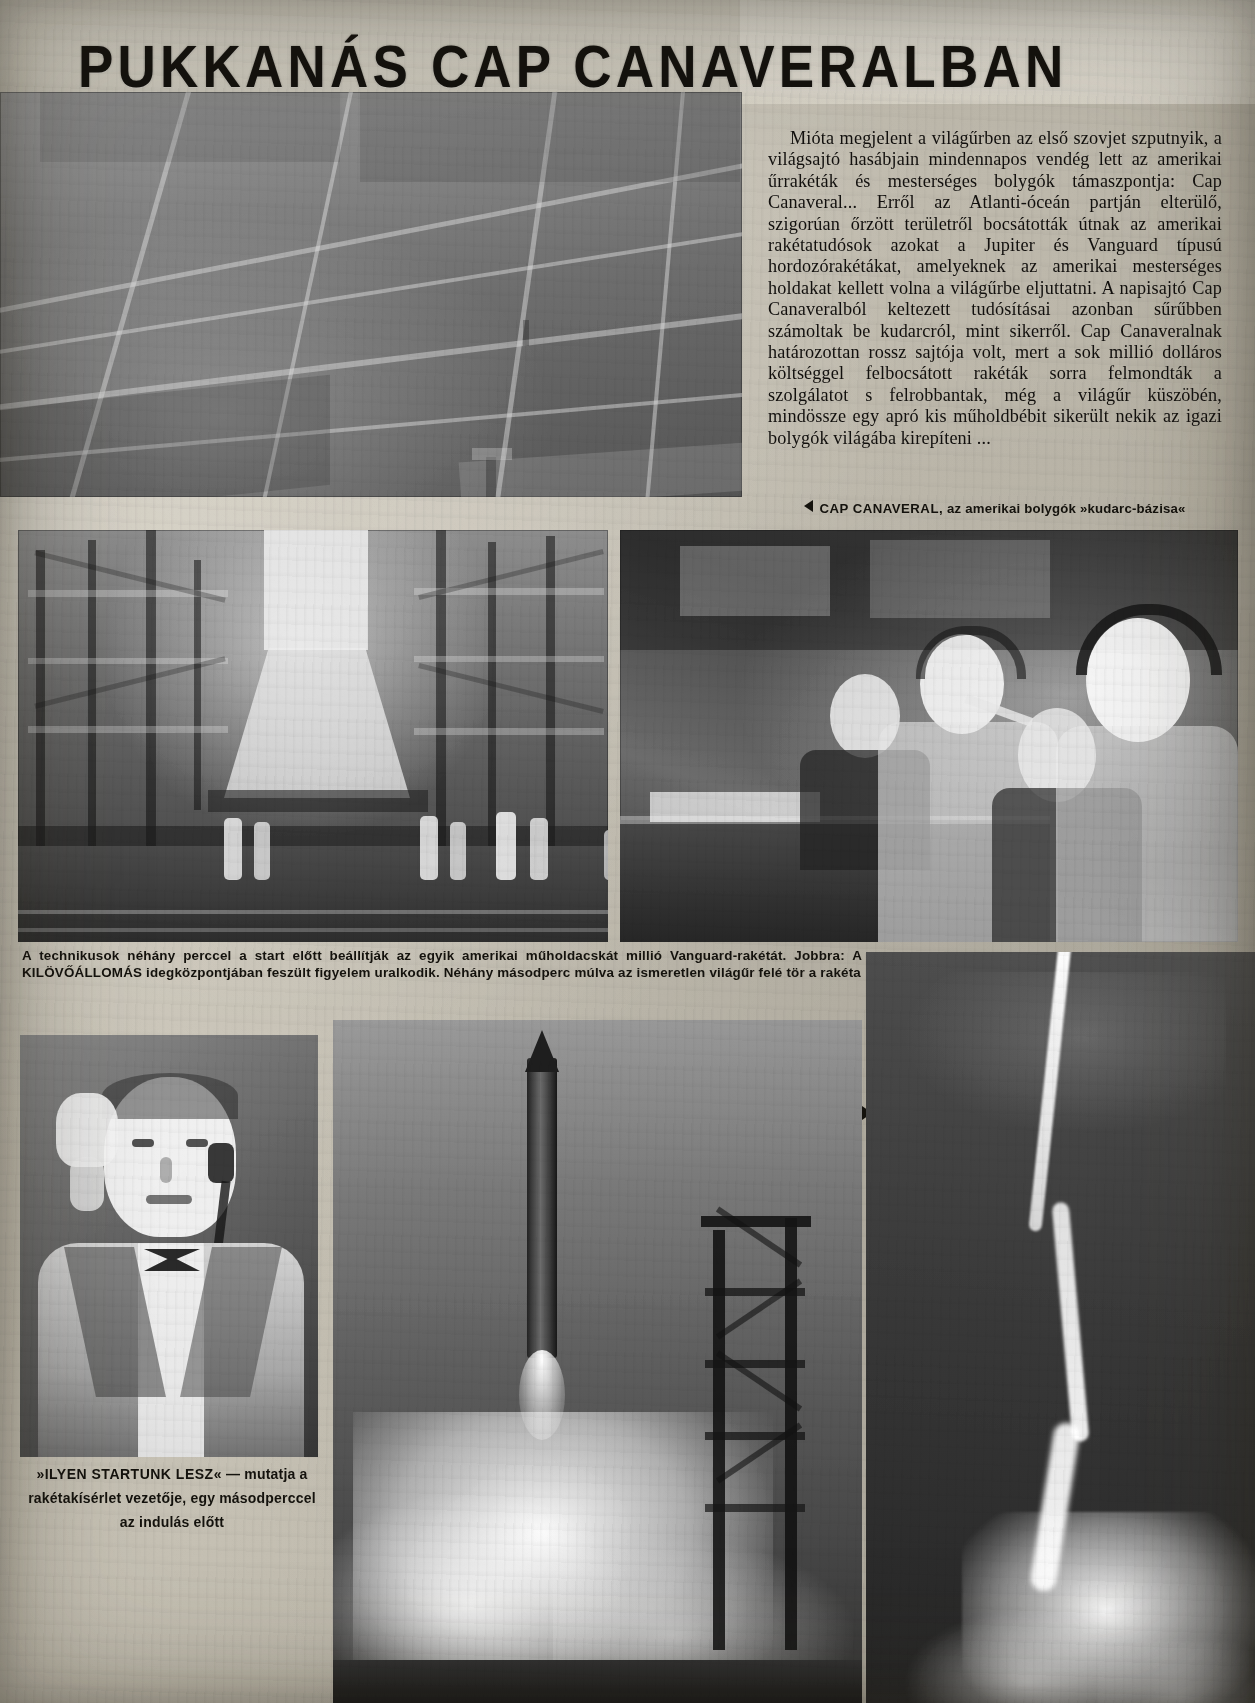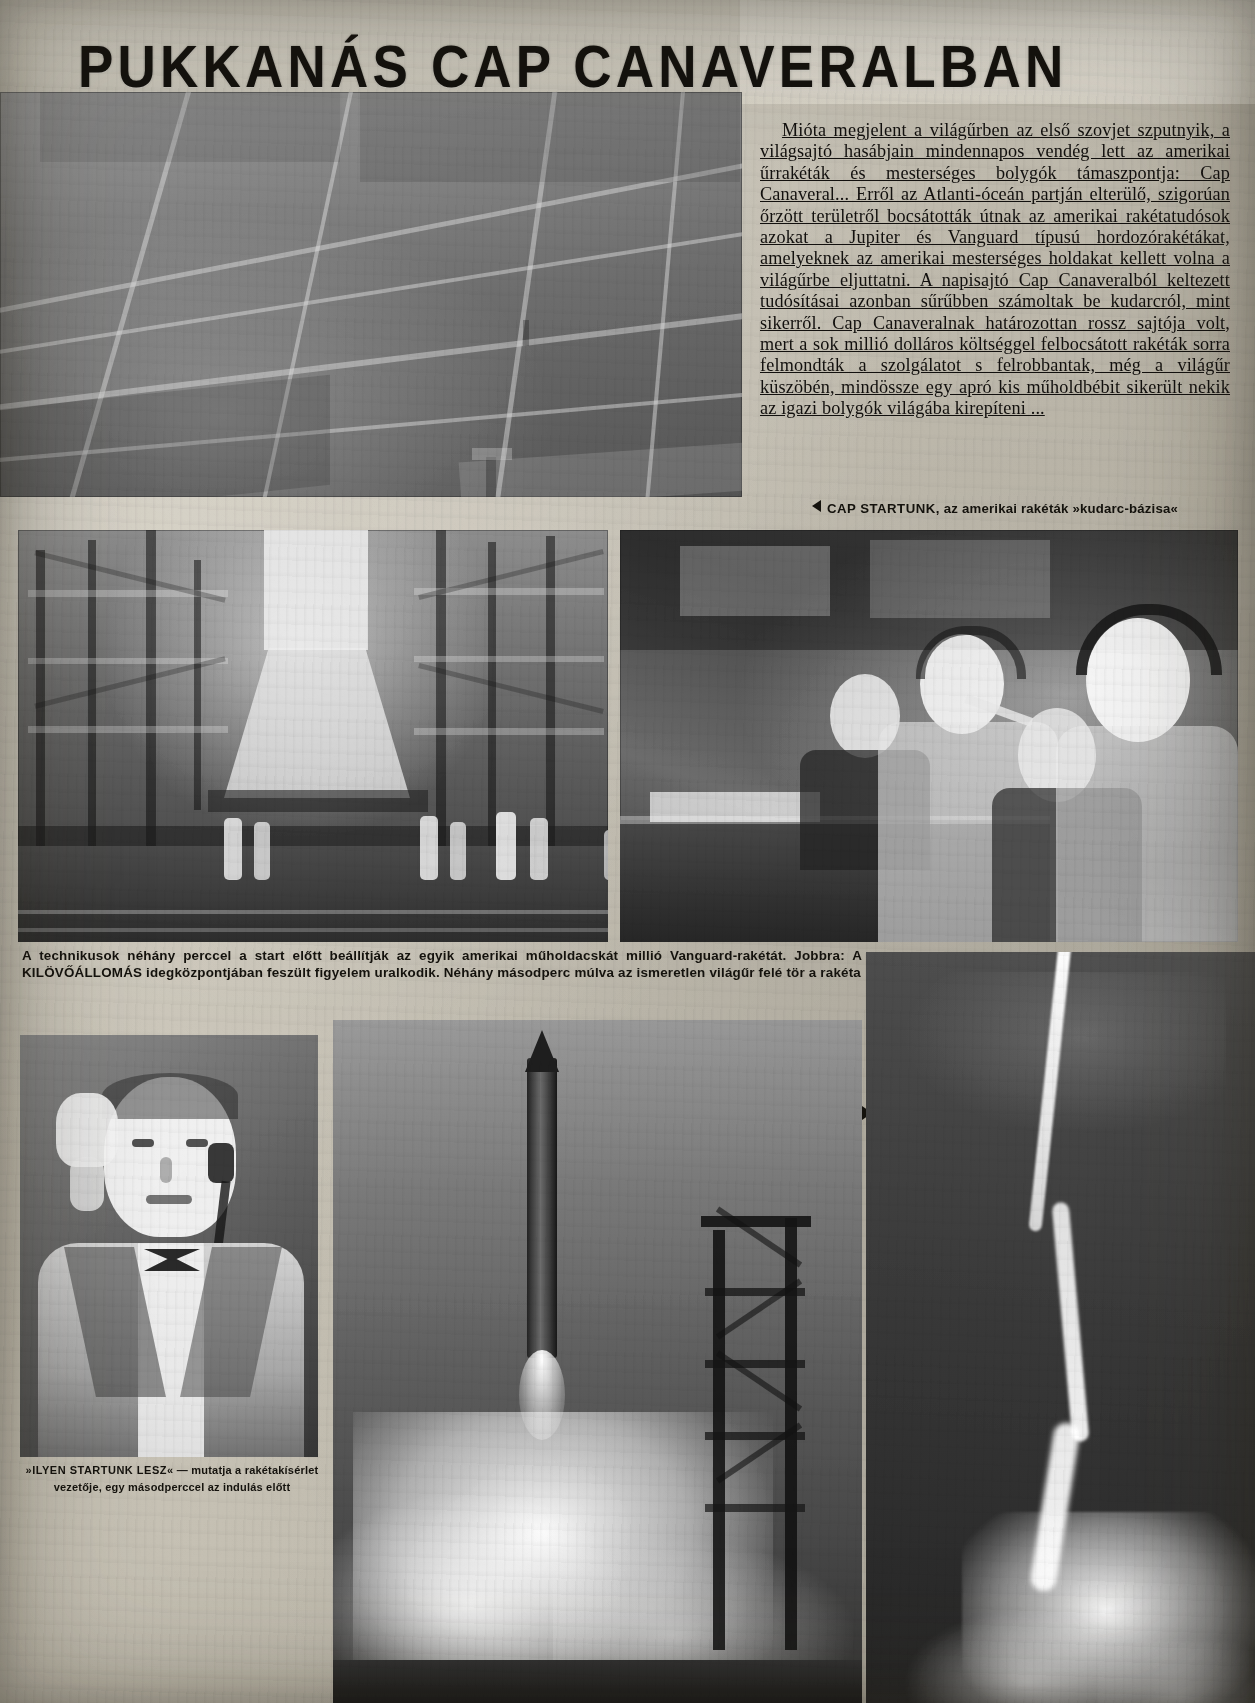--- a/index.html
+++ b/index.html
@@ -140,21 +140,21 @@
     position: absolute;
     left: 752px; top: 112px; width: 486px;
     color: #141210;
     font-size: 18.2px;
     line-height: 21.4px;
     text-align: justify;
     text-justify: inter-word;
     letter-spacing: .15px;
     font-family: "Liberation Serif", serif;
   }
-  #article p { margin: 8px; text-indent: 22px; text-decoration: underline; }
+  #article p { margin: 16px; text-indent: 22px; }
 
   
   .caption {
     position: absolute;
     font-family: "Liberation Sans", sans-serif;
     color: #16140f;
     font-size: 13.2px;
     line-height: 16.5px;
     letter-spacing: .2px;
   }
@@ -180,22 +180,22 @@
     font-weight: 700;
     text-align: justify;
     font-size: 13.4px;
     line-height: 16.8px;
   }
 
   #cap-portrait {
     left: 22px; top: 1462px; width: 300px;
     text-align: center;
     font-weight: 700;
-    font-size: 11px;
-    line-height: 17px;
+    font-size: 14px;
+    line-height: 24px;
   }
 
   #cap-launch {
     left: 597px; top: 1030px; width: 258px;
     font-weight: 700;
     font-size: 13.4px;
     line-height: 17.2px;
     text-align: justify;
     color: #17150f;
   }
@@ -234,21 +234,21 @@
     <div class="dark" style="left:40px; top:0px; width:300px; height:70px; opacity:.3;"></div>
     <div class="strip" style="left:460px; top:360px; width:300px; height:48px; opacity:.35; transform:rotate(-4deg);"></div>
 
     <div class="dark" style="left:486px; top:365px; width:10px; height:40px; opacity:.8;"></div>
     <div class="beamL" style="left:472px; top:356px; width:40px; height:12px; opacity:.9;"></div>
     <div class="dark" style="left:523px; top:228px; width:6px; height:26px; opacity:.8;"></div>
 
   </div>
 
   <div class="caption" id="cap-aerial">
-    <span class="tri"></span><b>CAP STARTUNK,</b><span> az amerikai rakéták »kudarc-bázisa«</span>
+    <span class="tri"></span><b>CAP CANAVERAL,</b><span> az amerikai bolygók »kudarc-bázisa«</span>
   </div>
 
   <div id="article">
     <p>Mióta megjelent a világűrben az első szovjet szputnyik, a világsajtó hasábjain mindennapos vendég lett az amerikai űrrakéták és mesterséges bolygók támaszpontja: Cap Canaveral... Erről az Atlanti-óceán partján elterülő, szigorúan őrzött területről bocsátották útnak az amerikai rakétatudósok azokat a Jupiter és Vanguard típusú hordozórakétákat, amelyeknek az amerikai mesterséges holdakat kellett volna a világűrbe eljuttatni. A napisajtó Cap Canaveralból keltezett tudósításai azonban sűrűbben számoltak be kudarcról, mint sikerről. Cap Canaveralnak határozottan rossz sajtója volt, mert a sok millió dolláros költséggel felbocsátott rakéták sorra felmondták a szolgálatot s felrobbantak, még a világűr küszöbén, mindössze egy apró kis műholdbébit sikerült nekik az igazi bolygók világába kirepíteni ...</p>
   </div>
 
   <div class="photo" id="photo-gantry">
 
     <div style="position:absolute; left:246px; top:-10px; width:104px; height:130px; background:rgba(238,236,228,.80);"></div>
     <div style="position:absolute; left:206px; top:118px; width:186px; height:150px; background:rgba(232,230,221,.75); clip-path: polygon(24% 0,76% 0,100% 100%,0 100%);"></div>

